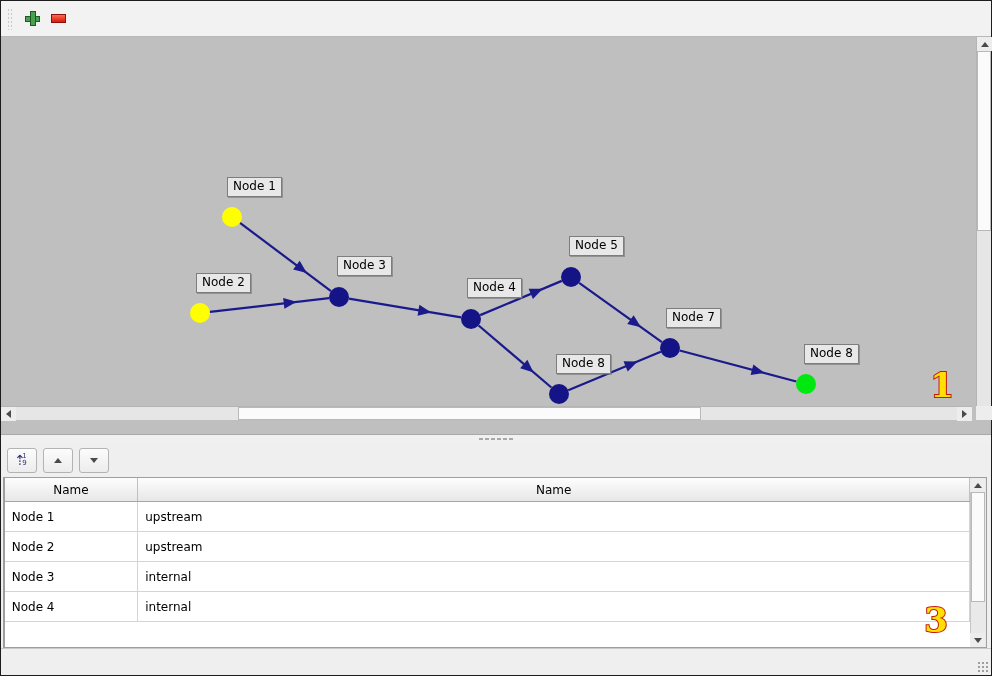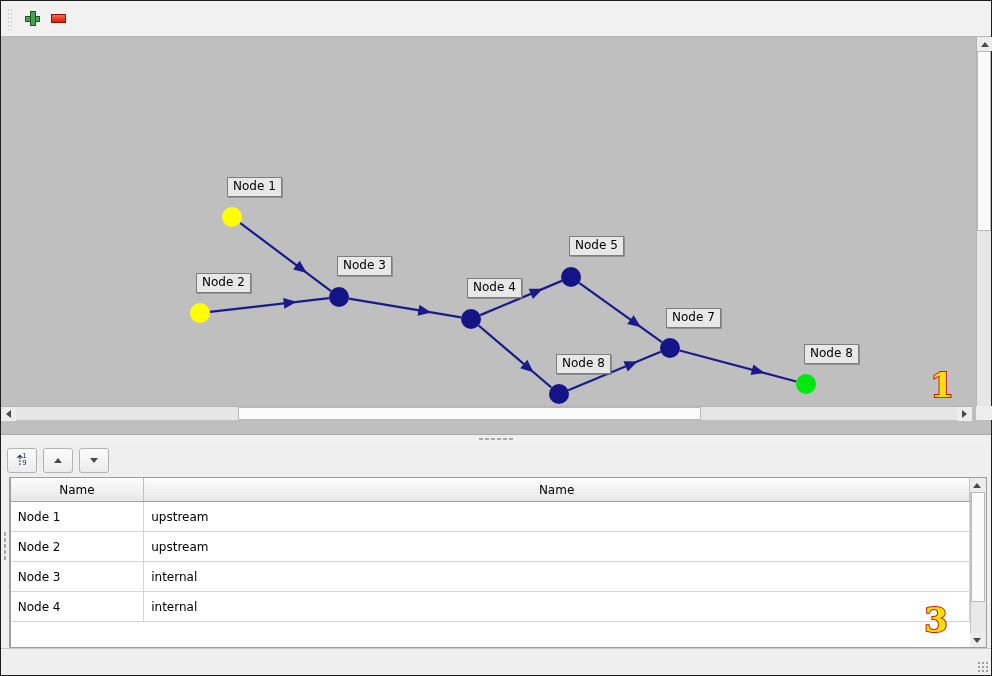--- a/index.html
+++ b/index.html
@@ -251,21 +251,21 @@
   }
   .sort-ico .arr {
     position: absolute; left: 0; top: 0;
     font-size: 14px; line-height: 15px; color: #33337a;
   }
   .sort-ico .d1 { position:absolute; left: 8px; top: -1px; font-size: 7px; line-height: 8px; color:#33337a; }
   .sort-ico .d2 { position:absolute; left: 8px; top: 6px;  font-size: 7px; line-height: 8px; color:#33337a; }
 
   .table-box {
     flex: 1 1 auto;
-    margin: 0 4px 0 8px;
+    margin: 0 4px 0 2px;
     border: 1px solid #9e9e9e;
     background: #ffffff;
     display: flex;
     position: relative;
     min-height: 0;
     overflow: hidden;
     justify-content: space-between;
   }
   .tbl {
     border-collapse: collapse;

